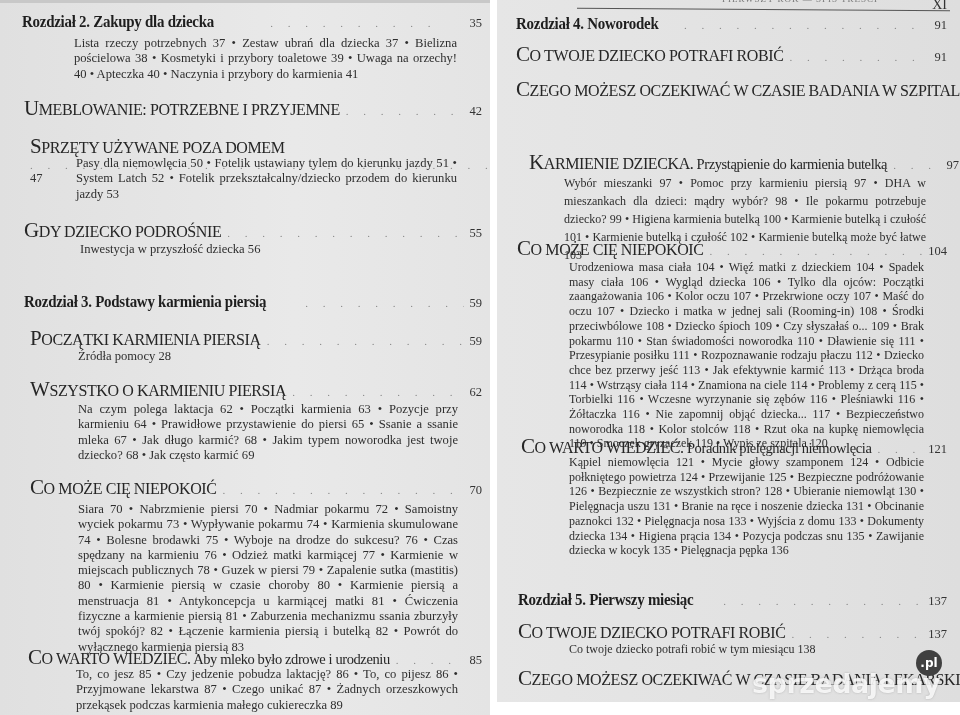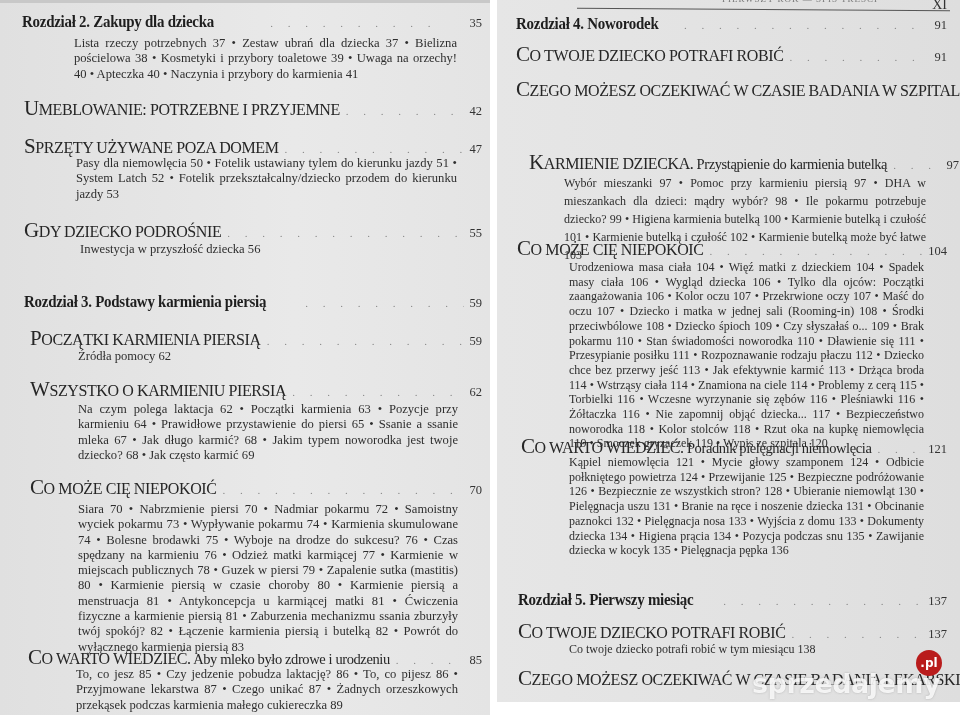--- a/index.html
+++ b/index.html
@@ -26,21 +26,21 @@
   .section .title { font-size:16px; text-transform:uppercase; letter-spacing:-0.4px; color:#262626; }
   .section .title .cap { font-size:21px; }
   .section .title .sub { text-transform:none; font-size:14.5px; }
 
   .body-text { position:absolute; font-size:12.6px; line-height:15.3px; text-align:justify; color:#2e2e2e; }
 
   .watermark { position:absolute; left:752px; top:668px; font-family:"DejaVu Sans", sans-serif; font-weight:bold;
                font-size:27px; color:rgba(255,255,255,0.85); letter-spacing:-0.5px;
                text-shadow:0 0 2px rgba(120,120,120,0.5); }
   .wm-badge { position:absolute; left:916px; top:650px; width:26px; height:26px; border-radius:50%;
-              background:#b91c1c; color:#fff; font-family:"DejaVu Sans", sans-serif; font-weight:bold; font-size:12px;
+              background:#404040; color:#fff; font-family:"DejaVu Sans", sans-serif; font-weight:bold; font-size:12px;
               display:flex; align-items:center; justify-content:center; }
 </style>
 </head>
 <body>
 
 <div class="page page-left">
   <div class="top-rule-left"></div>
 
   <div class="entry chapter" style="left:22px; top:12px; width:460px;gap:24px;">
     <span class="title">Rozdział 2. Zakupy dla dziecka</span>
@@ -48,21 +48,21 @@
     <span class="pg">35</span>
   </div>
   <div class="body-text" style="left:74px; top:36px; width:383px;">Lista rzeczy potrzebnych 37 • Zestaw ubrań dla dziecka 37 • Bielizna pościelowa 38 • Kosmetyki i przybory toaletowe 39 • Uwaga na orzechy! 40 • Apteczka 40 • Naczynia i przybory do karmienia 41</div>
 
   <div class="entry section" style="left:24px; top:96px; width:458px;font-family:Liberation Serif, serif;">
     <span class="title"><span class="cap">U</span><span>meblowanie: potrzebne i przyjemne</span></span>
     <span class="dots"></span>
     <span class="pg">42</span>
   </div>
 
-  <div class="entry section" style="left:24px; top:134px; width:458px;">
+  <div class="entry section" style="left:24px; top:134px; width:458px;flex-direction:column;">
     <span class="title"><span class="cap">S</span><span>przęty używane poza domem</span></span>
     <span class="dots"></span>
     <span class="pg">47</span>
   </div>
   <div class="body-text" style="left:76px; top:156px; width:381px;">Pasy dla niemowlęcia 50 • Fotelik ustawiany tylem do kierunku jazdy 51 • System Latch 52 • Fotelik przekształcalny/dziecko przodem do kierunku jazdy 53</div>
 
   <div class="entry section" style="left:24px; top:218px; width:458px;">
     <span class="title"><span class="cap">G</span><span>dy dziecko podrośnie</span></span>
     <span class="dots"></span>
     <span class="pg">55</span>
@@ -73,21 +73,21 @@
     <span class="title">Rozdział 3. Podstawy karmienia piersią</span>
     <span class="dots"></span>
     <span class="pg">59</span>
   </div>
 
   <div class="entry section" style="left:30px; top:326px; width:452px;">
     <span class="title"><span class="cap">P</span><span>oczątki karmienia piersią</span></span>
     <span class="dots"></span>
     <span class="pg">59</span>
   </div>
-  <div class="body-text" style="left:78px; top:349px; width:380px;">Źródła pomocy 62</div>
+  <div class="body-text" style="left:78px; top:349px; width:380px;">Źródła pomocy 28</div>
 
   <div class="entry section" style="left:30px; top:377px; width:452px;">
     <span class="title"><span class="cap">W</span><span>szystko o karmieniu piersią</span></span>
     <span class="dots"></span>
     <span class="pg">62</span>
   </div>
   <div class="body-text" style="left:78px; top:402px; width:380px;">Na czym polega laktacja 62 • Początki karmienia 63 • Pozycje przy karmieniu 64 • Prawidłowe przystawienie do piersi 65 • Ssanie a ssanie mleka 67 • Jak długo karmić? 68 • Jakim typem noworodka jest twoje dziecko? 68 • Jak często karmić 69</div>
 
   <div class="entry section" style="left:30px; top:475px; width:452px;">
     <span class="title"><span class="cap">C</span><span>o może cię niepokoić</span></span>

